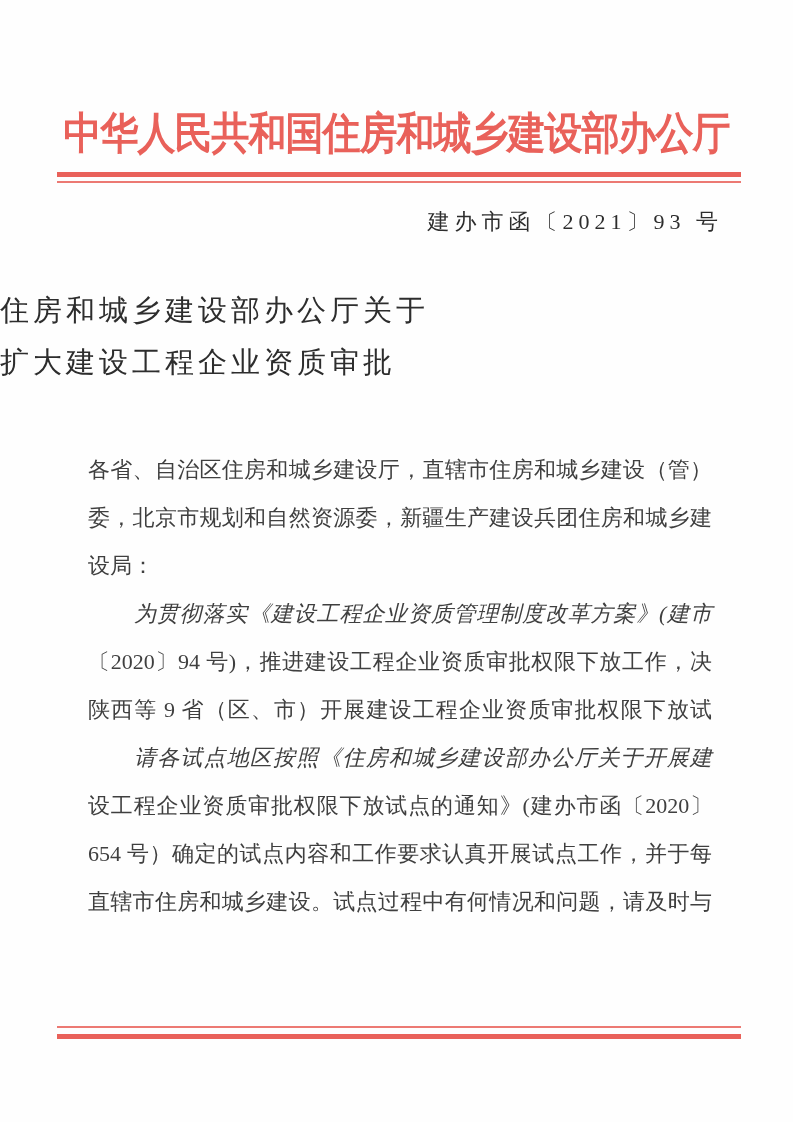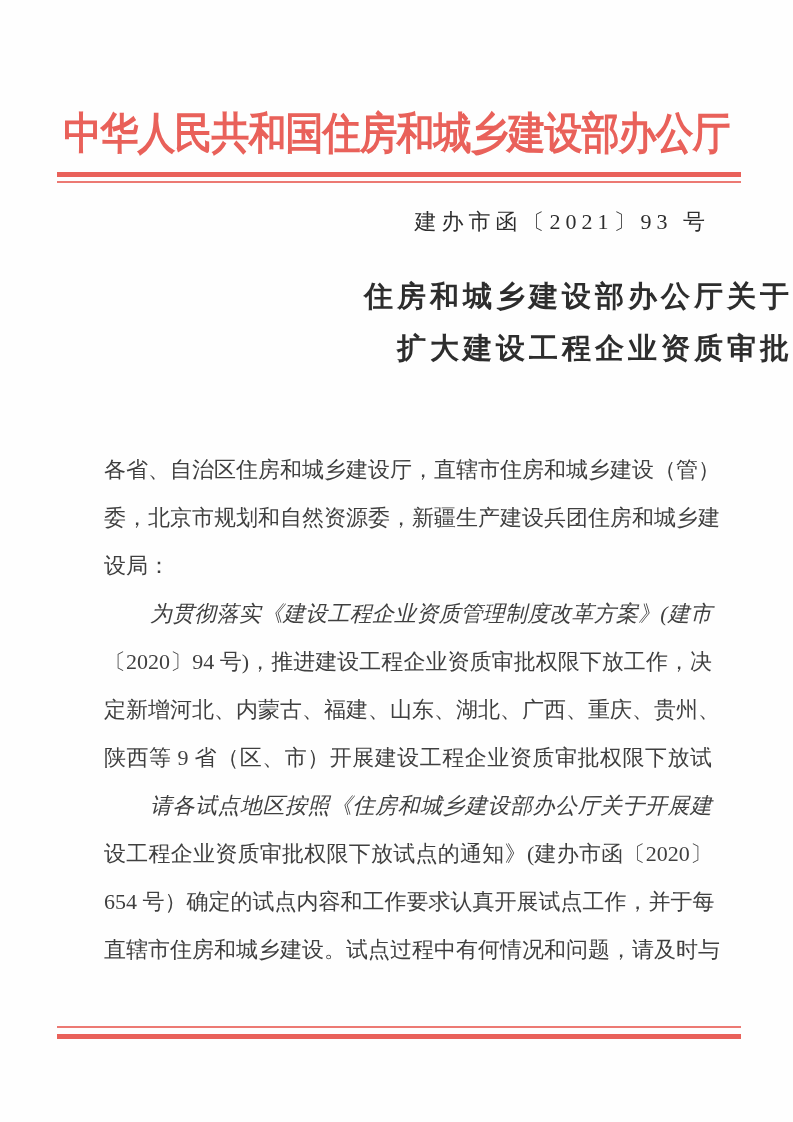--- a/index.html
+++ b/index.html
@@ -42,35 +42,35 @@
   .footer-rules { top: 1026px; }
   .rule { width: 100%; background: var(--accent); }
   .rule.thick { height: 5px; }
   .rule.thin  { height: 2px; opacity: .85; }
   .header-rules .rule.thin  { margin-top: 4px; }
   .footer-rules .rule.thick { margin-top: 6px; }
   
   .doc-number {
     position: absolute;
     top: 207px;
-    right: 83px;
+    right: 70px;
     color: var(--text-dark);
     font-size: 22px;
     letter-spacing: 5px;
     white-space: nowrap;
   }
   
   .doc-title {
     position: absolute;
-    top: 270px;
+    top: 284px;
     left: 0;
     width: 100%;
-    text-align: right;
+    text-align: left;
     color: var(--text-dark);
-    font-weight: bold;
+    font-weight: normal;
     font-size: 29px;
   }
   .doc-title .title-line {
     height: 52px;
     line-height: 52px;
     letter-spacing: 4px;
     white-space: nowrap;
   }
   
   .body-text {
@@ -81,21 +81,20 @@
     color: var(--text-body);
     font-size: 22px;
   }
   .body-line {
     height: 48px;
     line-height: 48px;
     text-align: justify;
     text-align-last: justify;
     text-justify: inter-character;
     white-space: nowrap;
-    margin-left: 16px;
   }
   .body-line.flush {
     text-align: left;
     text-align-last: left;
   }
   .body-line.indent { padding-left: 46px; font-style: italic; }
 </style>
 </head>
 <body>
 
@@ -114,21 +113,20 @@
     <div class="title-line">住房和城乡建设部办公厅关于</div>
     <div class="title-line">扩大建设工程企业资质审批</div>
   </div>
 
   <div class="body-text">
     <div class="body-line">各省、自治区住房和城乡建设厅，直辖市住房和城乡建设（管）</div>
     <div class="body-line">委，北京市规划和自然资源委，新疆生产建设兵团住房和城乡建</div>
     <div class="body-line flush">设局：</div>
     <div class="body-line indent">为贯彻落实《建设工程企业资质管理制度改革方案》(建市</div>
     <div class="body-line">〔2020〕94 号)，推进建设工程企业资质审批权限下放工作，决</div>
-    <div class="body-line">定新增河北、内蒙古、福建、山东、湖北、广西、重庆、贵州、</div>
     <div class="body-line">陕西等 9 省（区、市）开展建设工程企业资质审批权限下放试</div>
     <div class="body-line indent">请各试点地区按照《住房和城乡建设部办公厅关于开展建</div>
     <div class="body-line">设工程企业资质审批权限下放试点的通知》(建办市函〔2020〕</div>
     <div class="body-line">654 号）确定的试点内容和工作要求认真开展试点工作，并于每</div>
     <div class="body-line">直辖市住房和城乡建设。试点过程中有何情况和问题，请及时与</div>
   </div>
 
   <div class="rule-group footer-rules">
     <div class="rule thin"></div>
     <div class="rule thick"></div>

